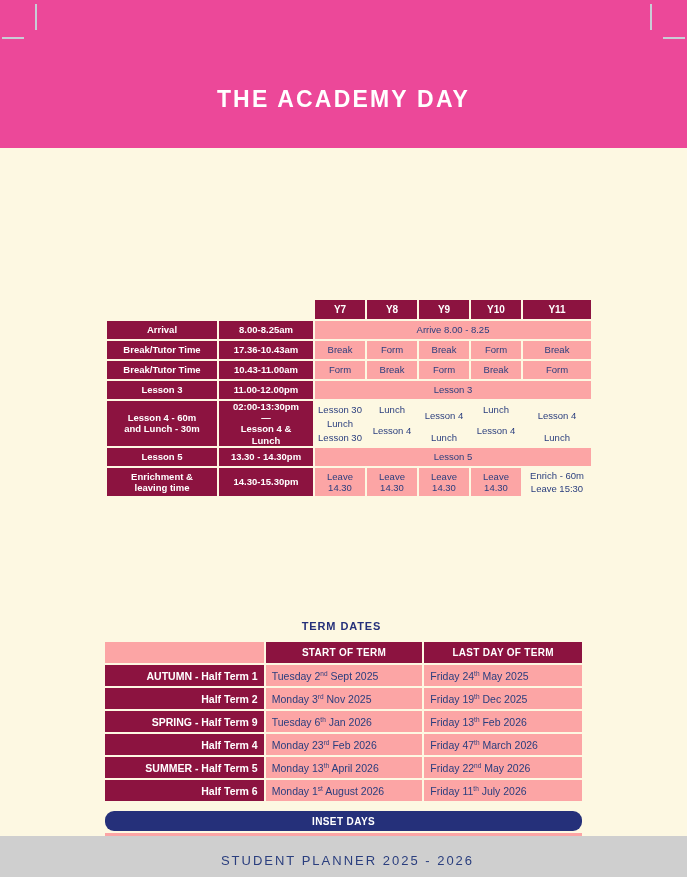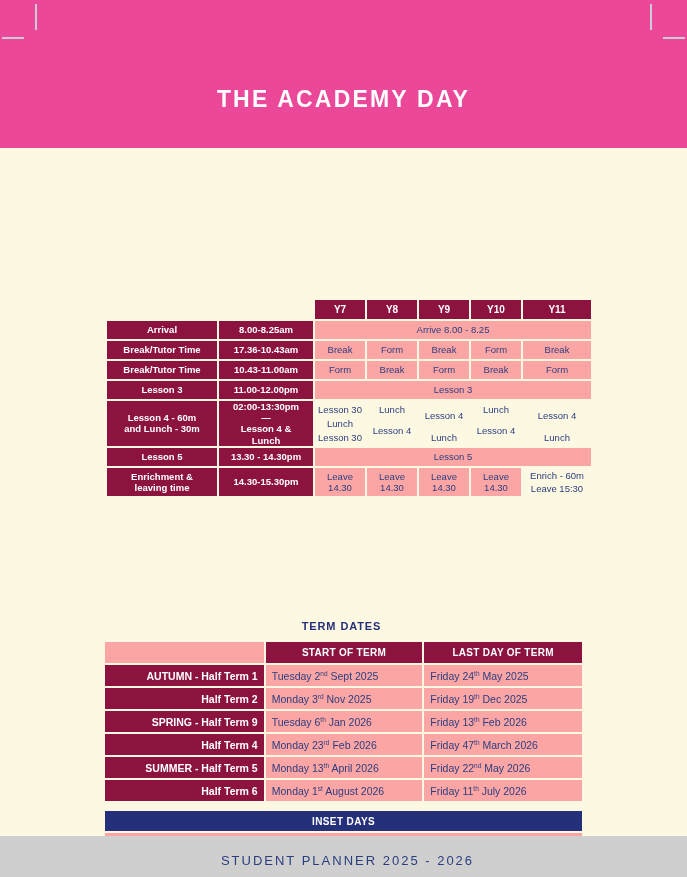--- a/index.html
+++ b/index.html
@@ -136,21 +136,21 @@
     border-spacing: 2px;
     width: 481px;
     table-layout: fixed;
   }
   table.inset td {
     font-size: 10.5px;
     height: 20px;
     text-align: center;
     vertical-align: middle;
   }
-  table.inset td.ihead { font-size: 10px; letter-spacing: 0.4px; }
+  table.inset td.ihead { font-size: 10px; letter-spacing: 0.4px; border-radius: 9px; }
 
   sup { font-size: 0.62em; vertical-align: super; line-height: 0; }
 
   
   .footer {
     position: relative;
     width: 687px;
     height: 52px;
     background: #CFCFCF;
   }

